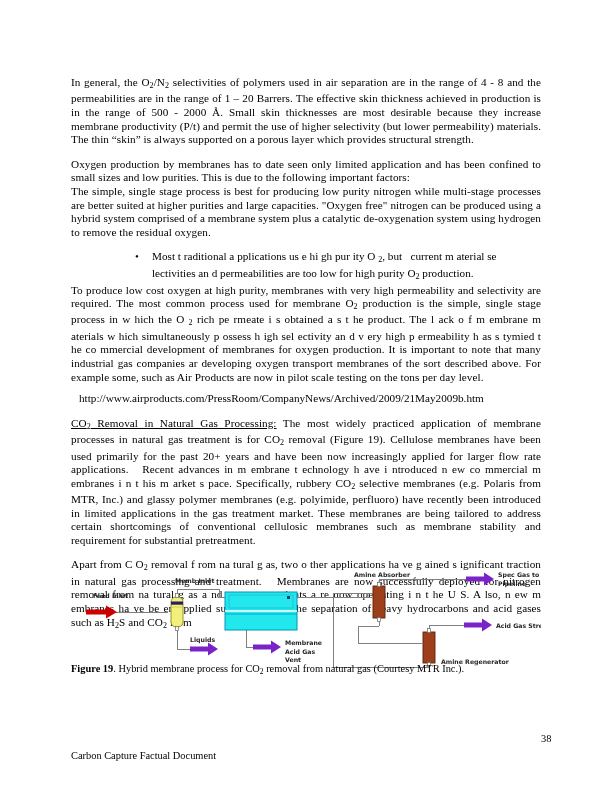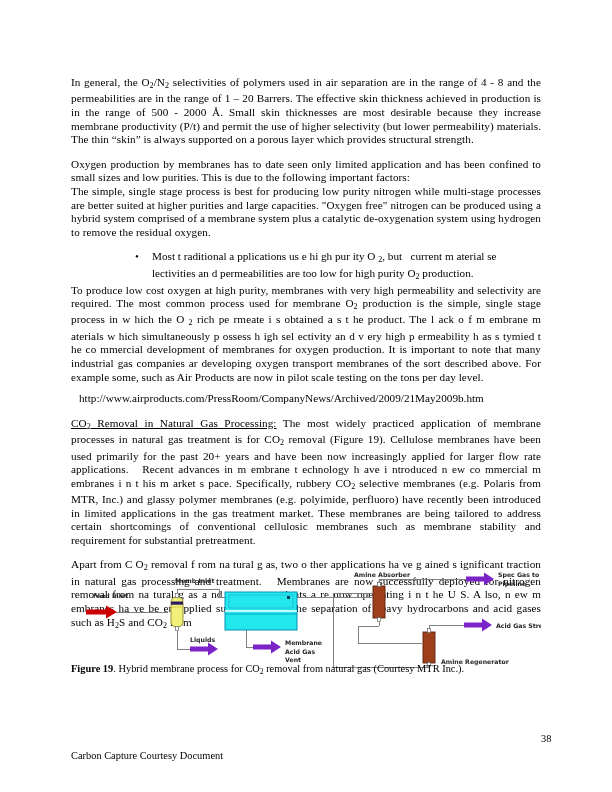--- a/index.html
+++ b/index.html
@@ -271,16 +271,16 @@
       <text class="dlabel" x="427" y="14.5">Pipeline</text>
       <text class="dlabel" x="425" y="56.5">Acid Gas Stream</text>
       <text class="dlabel" x="370" y="93">Amine Regenerator</text>
     </svg>
   </div>
 
   <div class="fig-caption">
     <span><b>Figure 19</b></span><span>. Hybrid membrane process for CO<sub>2</sub> removal from natural gas (Courtesy MTR Inc.).</span>
   </div>
 
-  <div class="footer-left">Carbon Capture Courtesy Document</div>
+  <div class="footer-left">Carbon Capture Factual Document</div>
   <div class="footer-page">38</div>
 
 </div>
 
 </body></html>

